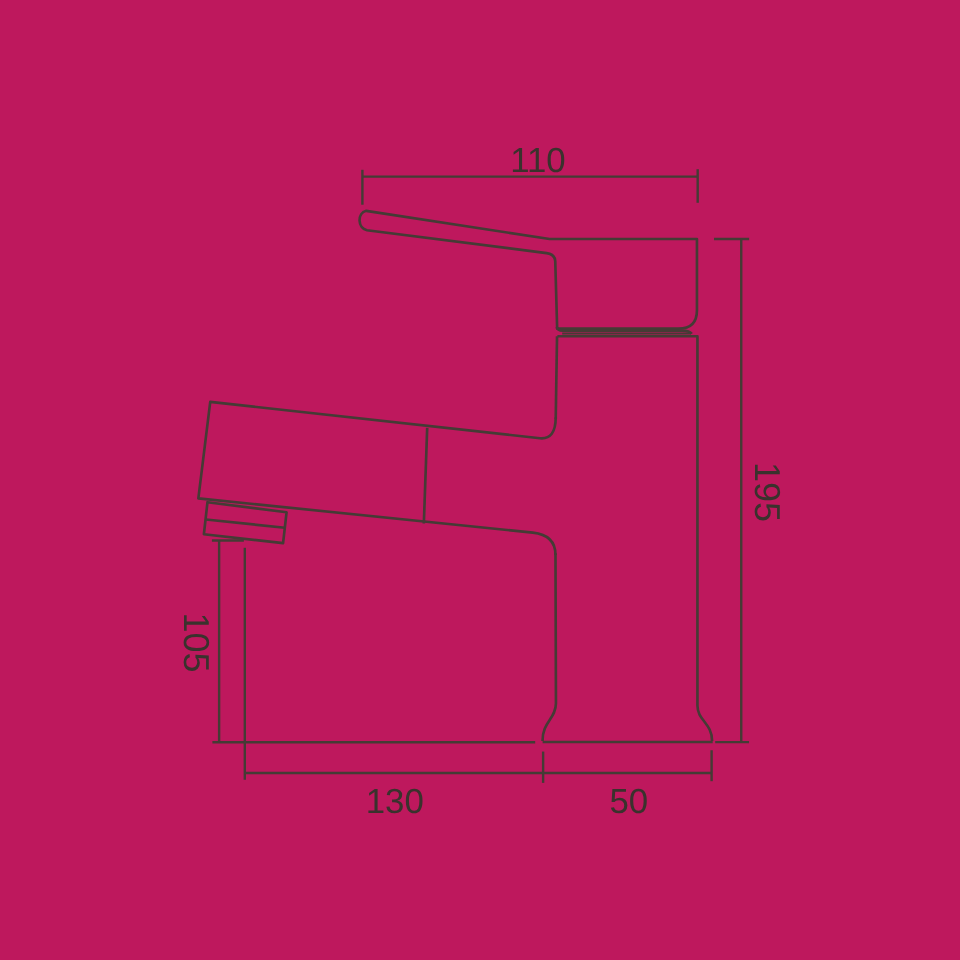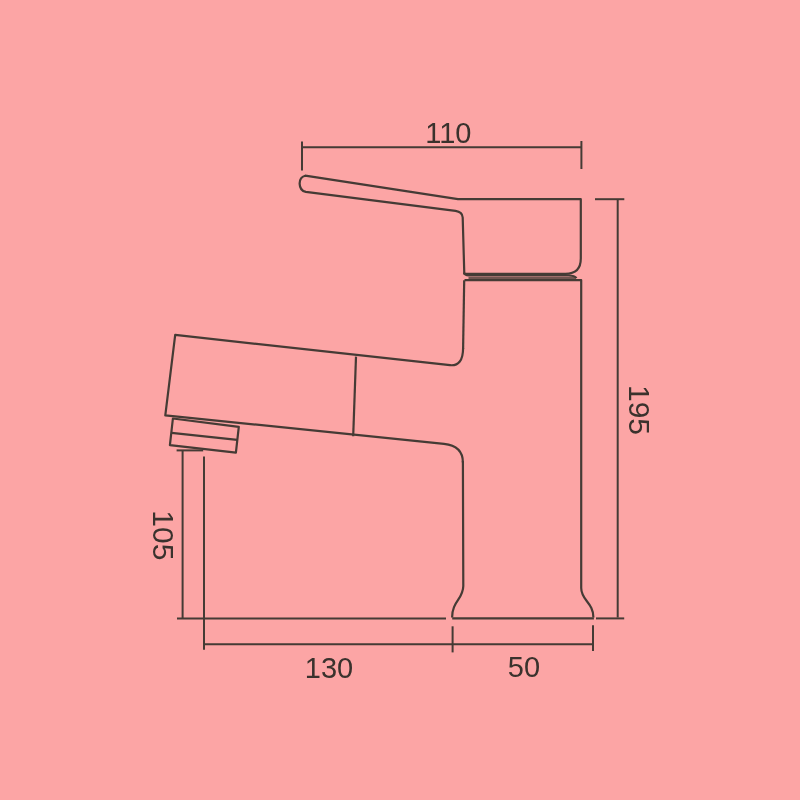--- a/index.html
+++ b/index.html
@@ -1,16 +1,16 @@
 <!DOCTYPE html>
 <html><head>
 <meta charset="utf-8">
 <style>
   html,body{margin:0;padding:0;background:#ffffff;}
-  .wrap{width:800px;height:800px;position:relative;background:#fca5a5;}
+  .wrap{width:800px;height:800px;position:relative;background:#be185d;}
   svg{position:absolute;left:0;top:0;filter:blur(0.4px);}
   text{font-family:"Liberation Sans",sans-serif;fill:#3a322d;}
 </style>
 </head>
 <body>
 <div class="wrap">
 <svg width="800" height="800" viewBox="0 0 800 800" fill="none" stroke="#453b35" stroke-width="2.2" stroke-linecap="butt" stroke-linejoin="round">
 
   <path d="M 305.2,175.7 L 458,199.2 L 580.8,199.2 L 580.8,258.5 Q 580.8,273.8 565.5,273.8 L 464.3,273.8 L 462.7,217.5 Q 462.4,211.9 455.5,210.9 L 305.8,191.9 C 297.9,190.2 297.5,177.6 305.2,175.7 Z"></path>
 

